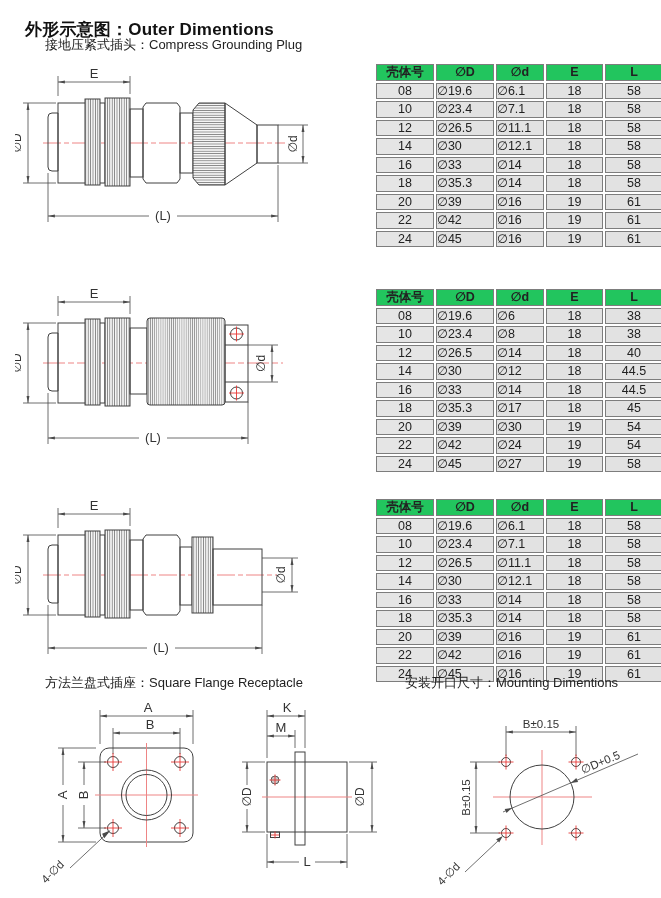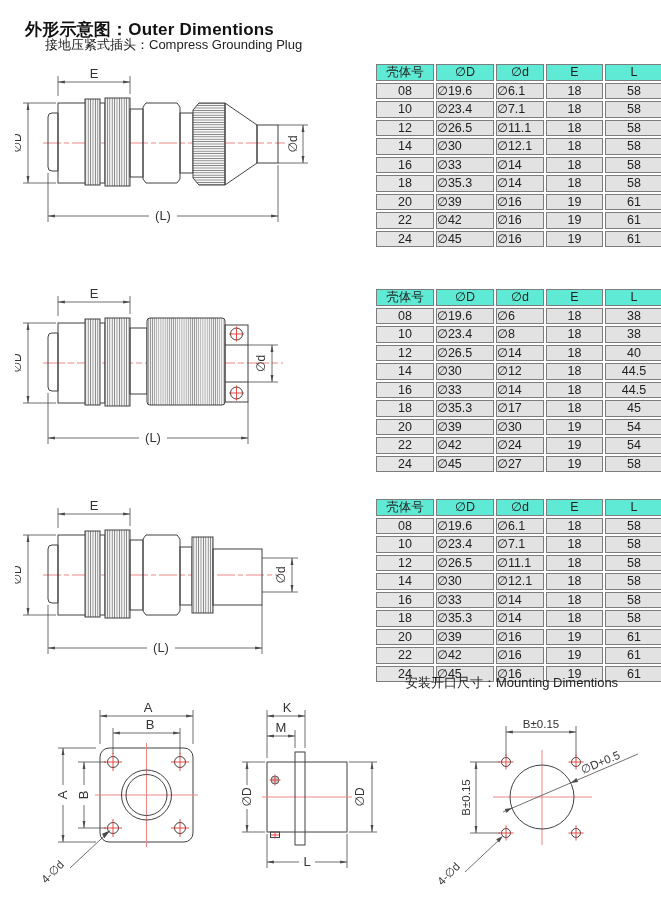--- a/index.html
+++ b/index.html
@@ -5,21 +5,21 @@
   html,body { margin:0; padding:0; background:#ffffff; }
   .page { position:relative; width:661px; height:898px; background:#fff;
           font-family:"Liberation Sans","DejaVu Sans",sans-serif; color:#1a1a1a; overflow:hidden; }
   .abs { position:absolute; }
   .title { font-size:17px; font-weight:600; letter-spacing:.2px; color:#111; }
   .sec-heading { font-size:13px; color:#222; }
   .dimtable { border-collapse:separate; border-spacing:2px; table-layout:fixed; width:283px;
               font-size:12.5px; color:#222; }
   .dimtable th, .dimtable td { border:1px solid #7d7d7d; padding:0; height:14.5px;
               line-height:14.5px; text-align:center; overflow:hidden; white-space:nowrap; }
-  .dimtable th { background:#5eead4; font-weight:400;margin-top:32px; }
+  .dimtable th { background:#22c55e; font-weight:700;margin-top:32px; }
   .dimtable td { background:#e2e2e2; }
   .dimtable td:first-child { background:#e5e5e5; }
   .dimtable td:nth-child(2), .dimtable td:nth-child(3) { text-align:left; }
   svg text { font-family:"Liberation Sans","DejaVu Sans",sans-serif; fill:#333; }
   .dl  { font-size:13px; }       
   .dl2 { font-size:12px; }       
   .dl3 { font-size:11.5px; }     
   .ol  { stroke:#404040; stroke-width:1; fill:none; }          
   .dim { stroke:#4a4a4a; stroke-width:.8; fill:none; }         
   .cl  { stroke:#ee8585; stroke-width:1; fill:none; }          
@@ -417,20 +417,23 @@
         <tr>
           <td>24</td>
           <td>∅45</td>
           <td>∅16</td>
           <td>19</td>
           <td>61</td>
         </tr>
       </tbody>
     </table>
 
+  <div class="abs sec-heading" style="left:45px; top:674px;">
+    <span>方法兰盘式插座：</span><span>Square Flange Receptacle</span>
+  </div>
   <div class="abs sec-heading" style="left:405px; top:674px;">
     <span>安装开口尺寸：</span><span>Mounting Dimentions</span>
   </div>
 
   <svg class="abs" style="left:20px; top:700px;" width="215" height="198" viewBox="0 0 215 198">
     <defs>
       <marker id="af" markerWidth="9" markerHeight="5" refX="8.6" refY="2.5" orient="auto-start-reverse">
         <path d="M0,.7 L8.8,2.5 L0,4.3 Z" fill="#4a4a4a"></path>
       </marker>
     </defs>

